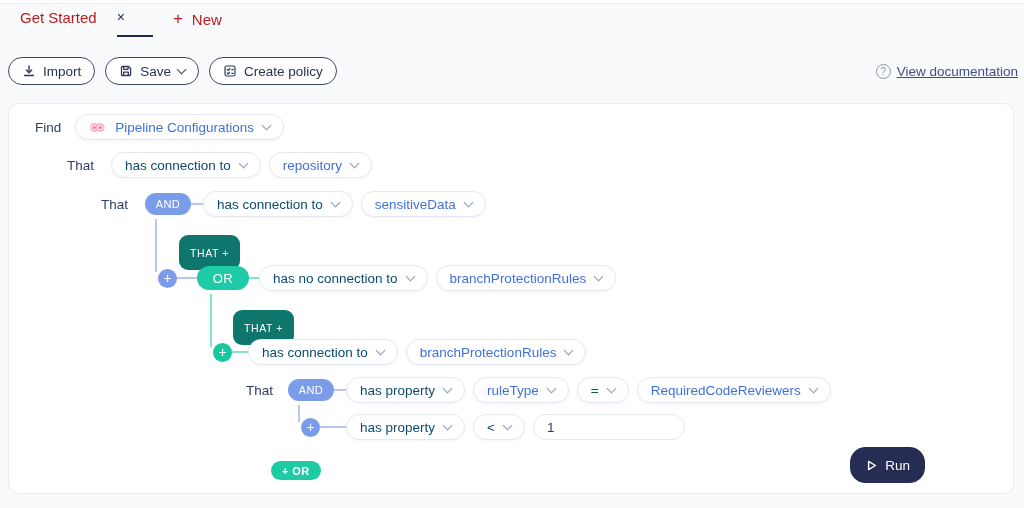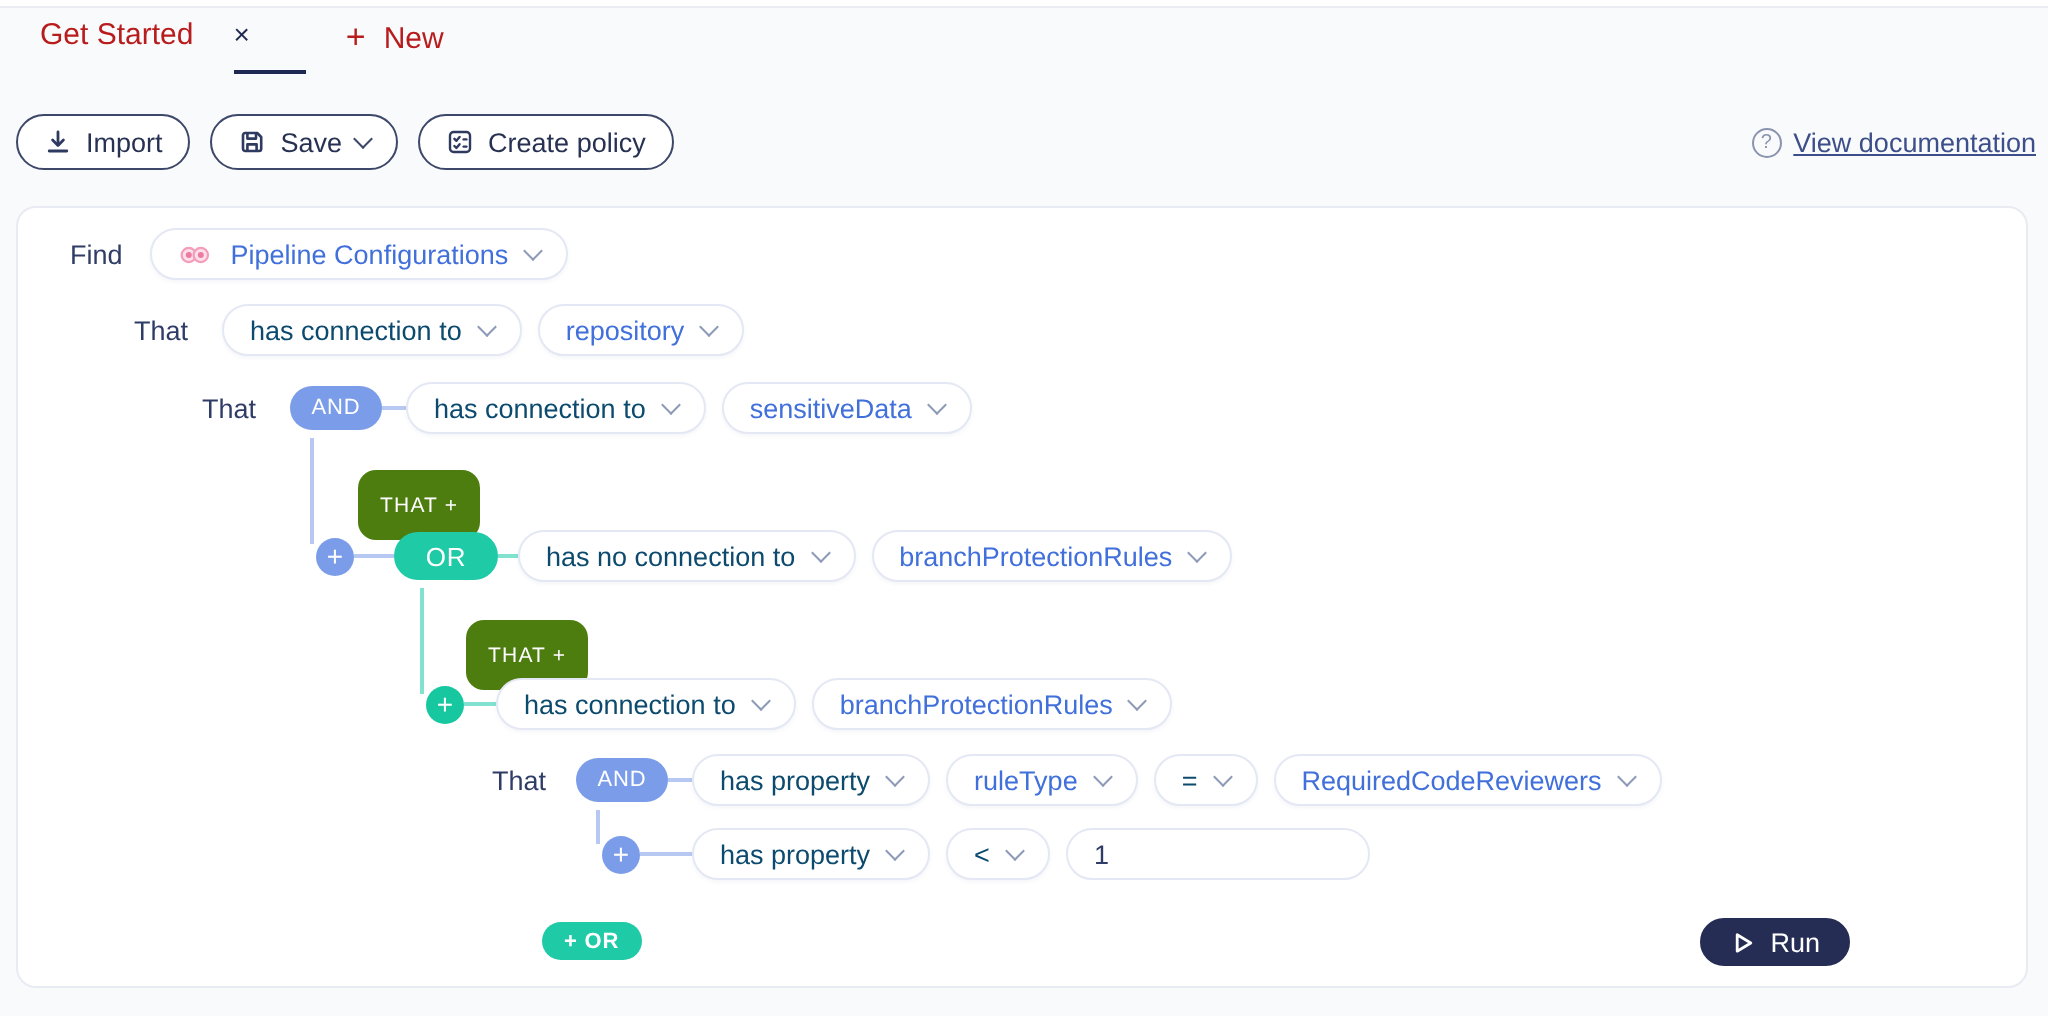--- a/index.html
+++ b/index.html
@@ -74,30 +74,30 @@
     display:inline-flex; align-items:center; justify-content:center;
     font-size:14px; font-weight:400; cursor:pointer; line-height:1;
   }
   .plus.blue { background:#7b9de9; }
   .plus.green { background:#16c79f; }
 
   .chip {
     position:absolute; display:inline-flex; align-items:center; justify-content:center;
     color:#fff; cursor:pointer; white-space:nowrap;
   }
-  .chip-that { background:#4d7c0f; height:35px; padding:0 11px; border-radius:9px; font-size:10.5px; letter-spacing:.6px; }
+  .chip-that { background:#0f766e; height:35px; padding:0 11px; border-radius:9px; font-size:10.5px; letter-spacing:.6px; }
   .chip-or { background:#1fcaa7; height:19px; padding:0 11px; border-radius:10px; font-size:11px; font-weight:700; letter-spacing:.4px; }
 
   .num-input {
     height:26px; width:152px; border:1px solid #e4e8f4; border-radius:13px;
     padding:0 13px; font-size:13.5px; color:#2f3c66; background:#fff; font-family:inherit; flex:none;
   }
 
   .run-btn, .clear-btn {
-    position:absolute; bottom:10px; height:24px; display:inline-flex; align-items:center; gap:7px;
+    position:absolute; bottom:10px; height:36px; display:inline-flex; align-items:center; gap:7px;
     border-radius:15px; font-size:13.5px; font-family:inherit; cursor:pointer; padding:0 14px;
   }
   .run-btn { right:88px; background:#252d55; color:#fff; border:1px solid #252d55; }
   .clear-btn { right:10px; background:#fff; color:#273252; border:1px solid #3c4769; }
 
   .icon { flex:none; display:inline-flex; }
 </style>
 </head>
 <body>
 

